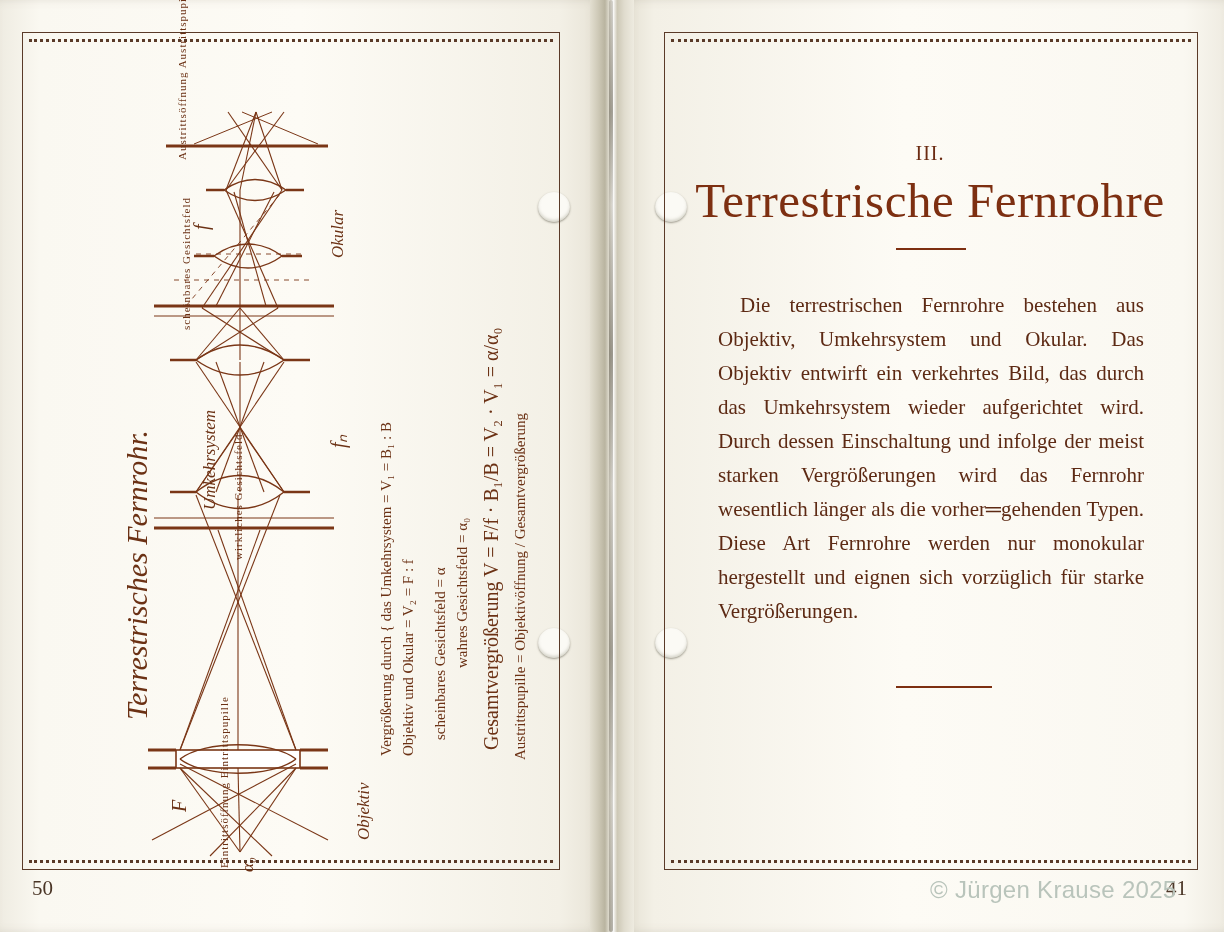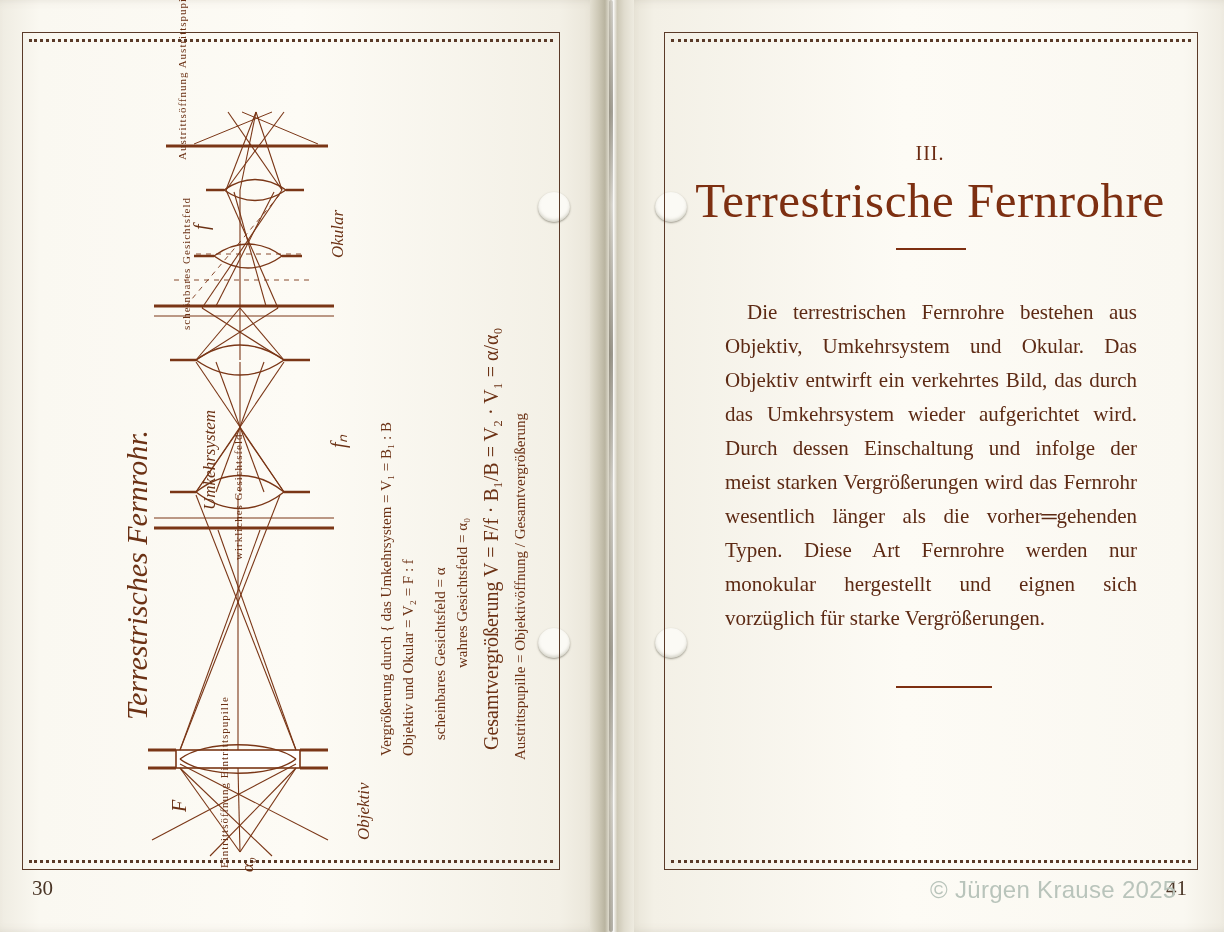--- a/index.html
+++ b/index.html
@@ -155,21 +155,21 @@
     position: absolute;
     left: 714px;
     top: 284px;
     width: 434px;
     font-family: "Liberation Serif", serif;
     font-size: 21px;
     line-height: 34px;
     color: #5d2a14;
     text-align: justify;
   }
-  #body-text p { margin: 11px; }
+  #body-text p { margin: 4px; }
   #body-text p.indent { text-indent: 22px; }
   #bottom-rule {
     position: absolute;
     left: 896px;
     top: 686px;
     width: 96px;
     height: 2px;
     background: #7d2f11;
   }
 
@@ -381,17 +381,17 @@
   <div id="chapter-num">III.</div>
 
   <div id="title-rule"></div>
 
   <div id="body-text">
     <p class="indent">Die terrestrischen Fernrohre bestehen aus Objektiv, Umkehrsystem und Okular. Das Objektiv entwirft ein verkehrtes Bild, das durch das Umkehrsystem wieder aufgerichtet wird. Durch dessen Einschaltung und infolge der meist starken Vergrößerungen wird das Fernrohr wesentlich länger als die vorher═gehenden Typen. Diese Art Fernrohre werden nur monokular hergestellt und eignen sich vorzüglich für starke Vergrößerungen.</p>
   </div>
 
   <div id="bottom-rule"></div>
 
-  <div class="page-number" id="page-number-left">30</div>
+  <div class="page-number" id="page-number-left">50</div>
   <div class="page-number" id="page-number-right">41</div>
   <div id="copyright">© Jürgen Krause 2025</div>
 
 </div>
 
 </body></html>

